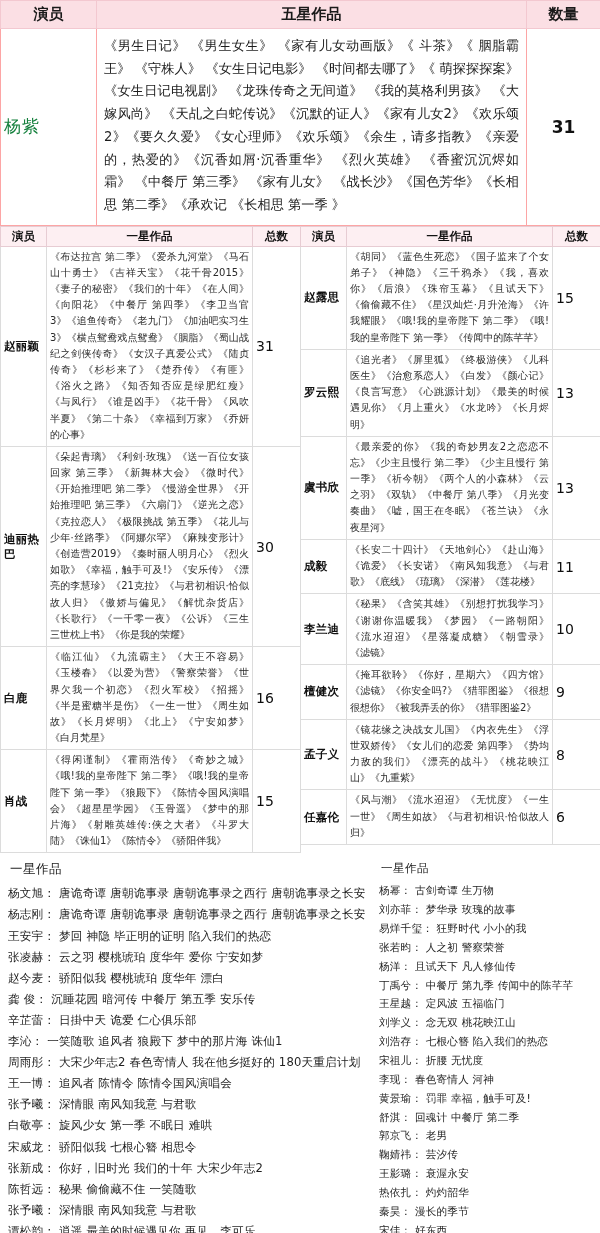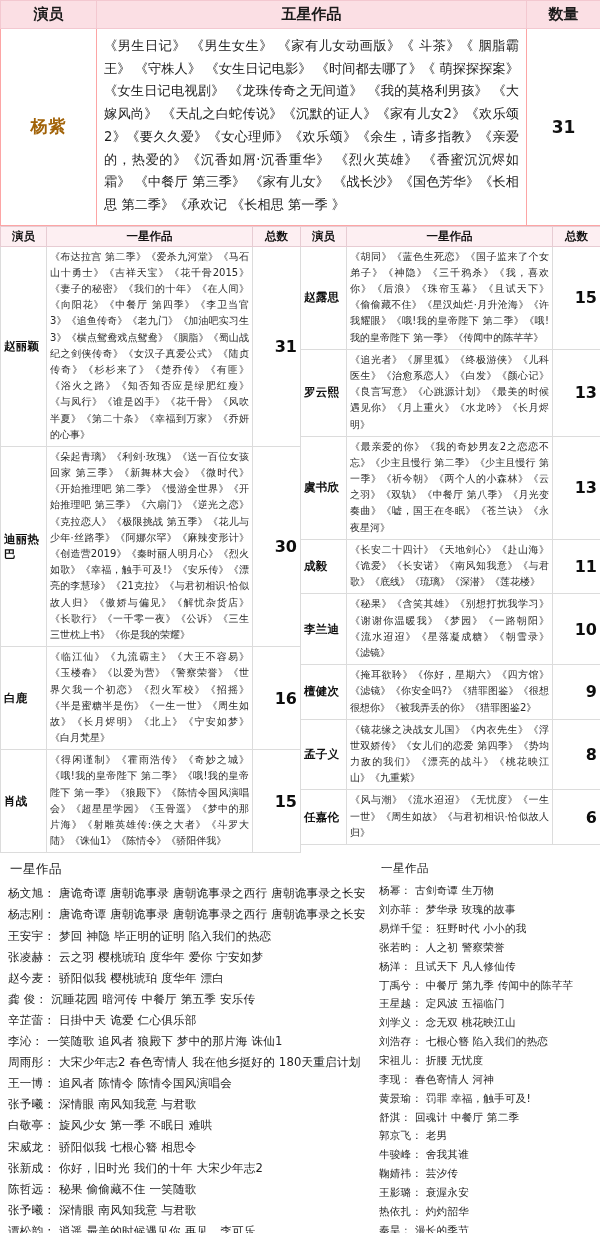--- a/index.html
+++ b/index.html
@@ -32,24 +32,23 @@
     text-align: center;
     height: 28px;
     border: 1px solid #f3c8d0;
     padding: 3px 2px;
   }
   .t5 .col-actor { width: 96px; }
   .t5 .col-works { width: 430px; }
   .t5 .col-count { width: 74px; }
 
   .t5 td.actor {
-    text-align: center;
     font-size: 17px;
-    font-weight: bold;
-    color: #a16207;
+    font-weight: normal;
+    color: #15803d;
     letter-spacing: 1px;
   }
   .t5 td.works {
     font-size: 13.2px;
     line-height: 1.72;
     color: #1c1c1c;
     text-align: justify;
     padding: 6px 7px 8px 7px;
     word-break: break-all;
   }
@@ -101,23 +100,23 @@
   }
   .t1 td.works {
     font-size: 10px;
     line-height: 1.62;
     color: #2a2a2a;
     text-align: justify;
     padding: 2px 3px 3px 3px;
     word-break: break-all;
   }
   .t1 td.total {
-    text-align: right;
-    font-size: 16px;
-    font-weight: bold;
+    text-align: left;
+    font-size: 14px;
+    font-weight: normal;
     color: #0d0d0d;
   }
 
   
   .bottom-wrap {
     display: flex;
     width: 600px;
     padding-top: 8px;
   }
   .bot-col-left { width: 375px; padding-left: 8px; }
@@ -322,21 +321,20 @@
         <div class="bot-line"><span class="bl-name">杨洋：</span> <span class="bl-works">且试天下 凡人修仙传</span></div>
         <div class="bot-line"><span class="bl-name">丁禹兮：</span> <span class="bl-works">中餐厅 第九季 传闻中的陈芊芊</span></div>
         <div class="bot-line"><span class="bl-name">王星越：</span> <span class="bl-works">定风波    五福临门</span></div>
         <div class="bot-line"><span class="bl-name">刘学义：</span> <span class="bl-works">念无双    桃花映江山</span></div>
         <div class="bot-line"><span class="bl-name">刘浩存：</span> <span class="bl-works">七根心簪 陷入我们的热恋</span></div>
         <div class="bot-line"><span class="bl-name">宋祖儿：</span> <span class="bl-works">折腰 无忧度</span></div>
         <div class="bot-line"><span class="bl-name">李现：</span> <span class="bl-works">春色寄情人 河神</span></div>
         <div class="bot-line"><span class="bl-name">黄景瑜：</span> <span class="bl-works">罚罪 幸福，触手可及!</span></div>
         <div class="bot-line"><span class="bl-name">舒淇：</span> <span class="bl-works">回魂计    中餐厅 第二季</span></div>
         <div class="bot-line"><span class="bl-name">郭京飞：</span> <span class="bl-works">老男</span></div>
-        <div class="bot-line"><span class="bl-name">牛骏峰：</span> <span class="bl-works">舍我其谁</span></div>
         <div class="bot-line"><span class="bl-name">鞠婧祎：</span> <span class="bl-works">芸汐传</span></div>
         <div class="bot-line"><span class="bl-name">王影璐：</span> <span class="bl-works">衰渥永安</span></div>
         <div class="bot-line"><span class="bl-name">热依扎：</span> <span class="bl-works">灼灼韶华</span></div>
         <div class="bot-line"><span class="bl-name">秦昊：</span> <span class="bl-works">漫长的季节</span></div>
         <div class="bot-line"><span class="bl-name">宋佳：</span> <span class="bl-works">好东西</span></div>
         <div class="bot-line"><span class="bl-name">唐嫣：</span> <span class="bl-works">念无双</span></div>
         <div class="bot-line"><span class="bl-name">张晚意：</span> <span class="bl-works">似锦</span></div>
         <div class="bot-line"><span class="bl-name">杨颖：</span> <span class="bl-works">相思令</span></div>
         <div class="bot-line"><span class="bl-name">邓为：</span> <span class="bl-works">仙台有树</span></div>
       </div>

